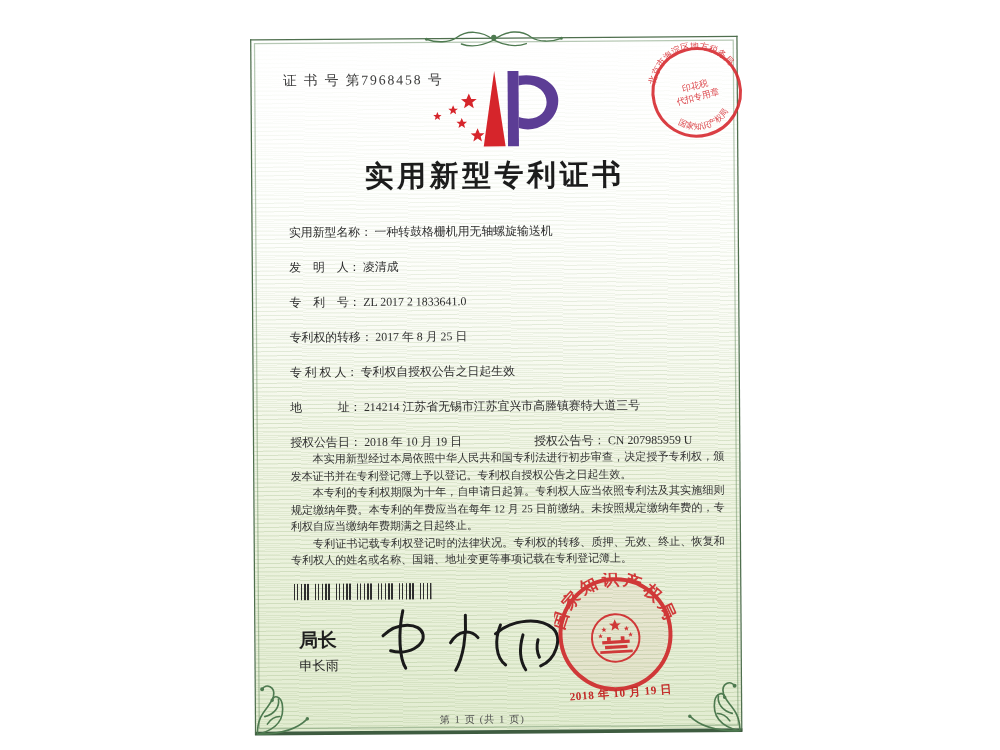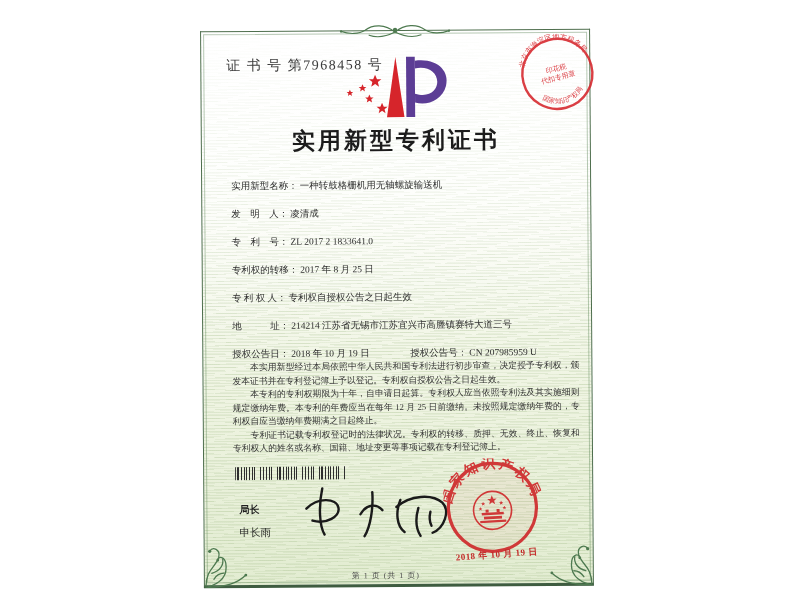--- a/index.html
+++ b/index.html
@@ -12,46 +12,46 @@
     position:absolute;left:202px;top:30px;width:388px;height:553px;
     border:1.5px solid #4f6f4e;border-bottom:3px solid #3e5c40;
     transform:rotate(-0.4deg);
     background:
       linear-gradient(180deg, rgba(255,255,255,0.95) 0%, rgba(255,255,255,0) 55%),
       repeating-linear-gradient(1.5deg, rgba(130,165,100,0.16) 0px, rgba(130,165,100,0.16) 0.8px, rgba(255,255,255,0) 0.8px, rgba(255,255,255,0) 3.2px),
       repeating-linear-gradient(-1.5deg, rgba(130,165,100,0.10) 0px, rgba(130,165,100,0.10) 0.8px, rgba(255,255,255,0) 0.8px, rgba(255,255,255,0) 3.6px),
       linear-gradient(180deg, #ffffff 0%, #fcfdf8 30%, #eff4e2 65%, #e2ecd1 100%);
   }
   .frame{position:absolute;inset:2px;border:1px solid rgba(95,135,90,0.45);pointer-events:none;}
-  .cert-no{position:absolute;left:25px;top:25px;font-size:14px;letter-spacing:1.5px;color:#3b3b3b;}
+  .cert-no{position:absolute;left:25px;top:25px;font-size:11px;letter-spacing:1.5px;color:#3b3b3b;}
   .logo{position:absolute;left:138px;top:22px;width:118px;height:68px;}
   .title{
     position:absolute;left:0;top:94px;width:100%;text-align:center;
     font-size:23px;font-weight:bold;letter-spacing:3px;color:#1c1c1c;
   }
   
   .tax-stamp{position:absolute;left:316px;top:4px;width:80px;height:80px;opacity:0.88;}
   
   .frow{position:absolute;left:29px;width:352px;font-size:9.5px;color:#2e2e2e;white-space:nowrap;}
   .frow .lab{font-weight:400;}
   .frow .val{margin-left:2px;}
-  .frow .cell2{position:absolute;left:178px;top:0;text-align:center;}
+  .frow .cell2{position:absolute;left:195px;top:0;text-align:center;}
   
   .body-text{
     position:absolute;left:29px;top:329px;width:347px;
     font-size:8.8px;line-height:13.5px;color:#333;text-align:justify;
   }
   .body-text p{margin:0;text-indent:2em;}
   
   .barcode{
     position:absolute;left:31px;top:435px;width:110px;height:13px;
     background:
       repeating-linear-gradient(90deg,#2e2e2e 0 1px,transparent 1px 2.2px,#2e2e2e 2.2px 3.4px,transparent 3.4px 5.8px,#2e2e2e 5.8px 6.4px,transparent 6.4px 8.4px);
   }
-  .director-title{position:absolute;left:35px;top:471px;font-size:10px;font-weight:bold;color:#1f1f1f;font-family:"Liberation Sans",sans-serif;}
+  .director-title{position:absolute;left:35px;top:471px;font-size:15px;font-weight:bold;color:#1f1f1f;font-family:"Liberation Sans",sans-serif;}
   .director-name{position:absolute;left:35px;top:494px;font-size:10.5px;font-weight:normal;color:#1f1f1f;font-family:"Liberation Sans",sans-serif;}
   .signature{position:absolute;left:88px;top:443px;width:168px;height:78px;}
   
   .seal{position:absolute;left:239px;top:428px;width:98px;height:98px;opacity:0.92;}
   .seal-date{
     position:absolute;left:227px;top:518px;width:130px;text-align:center;
     font-size:9px;color:#c32a28;font-weight:bold;transform:rotate(-4deg);letter-spacing:0.5px;
   }
   .footer{
     position:absolute;left:0;top:539px;width:100%;text-align:center;

